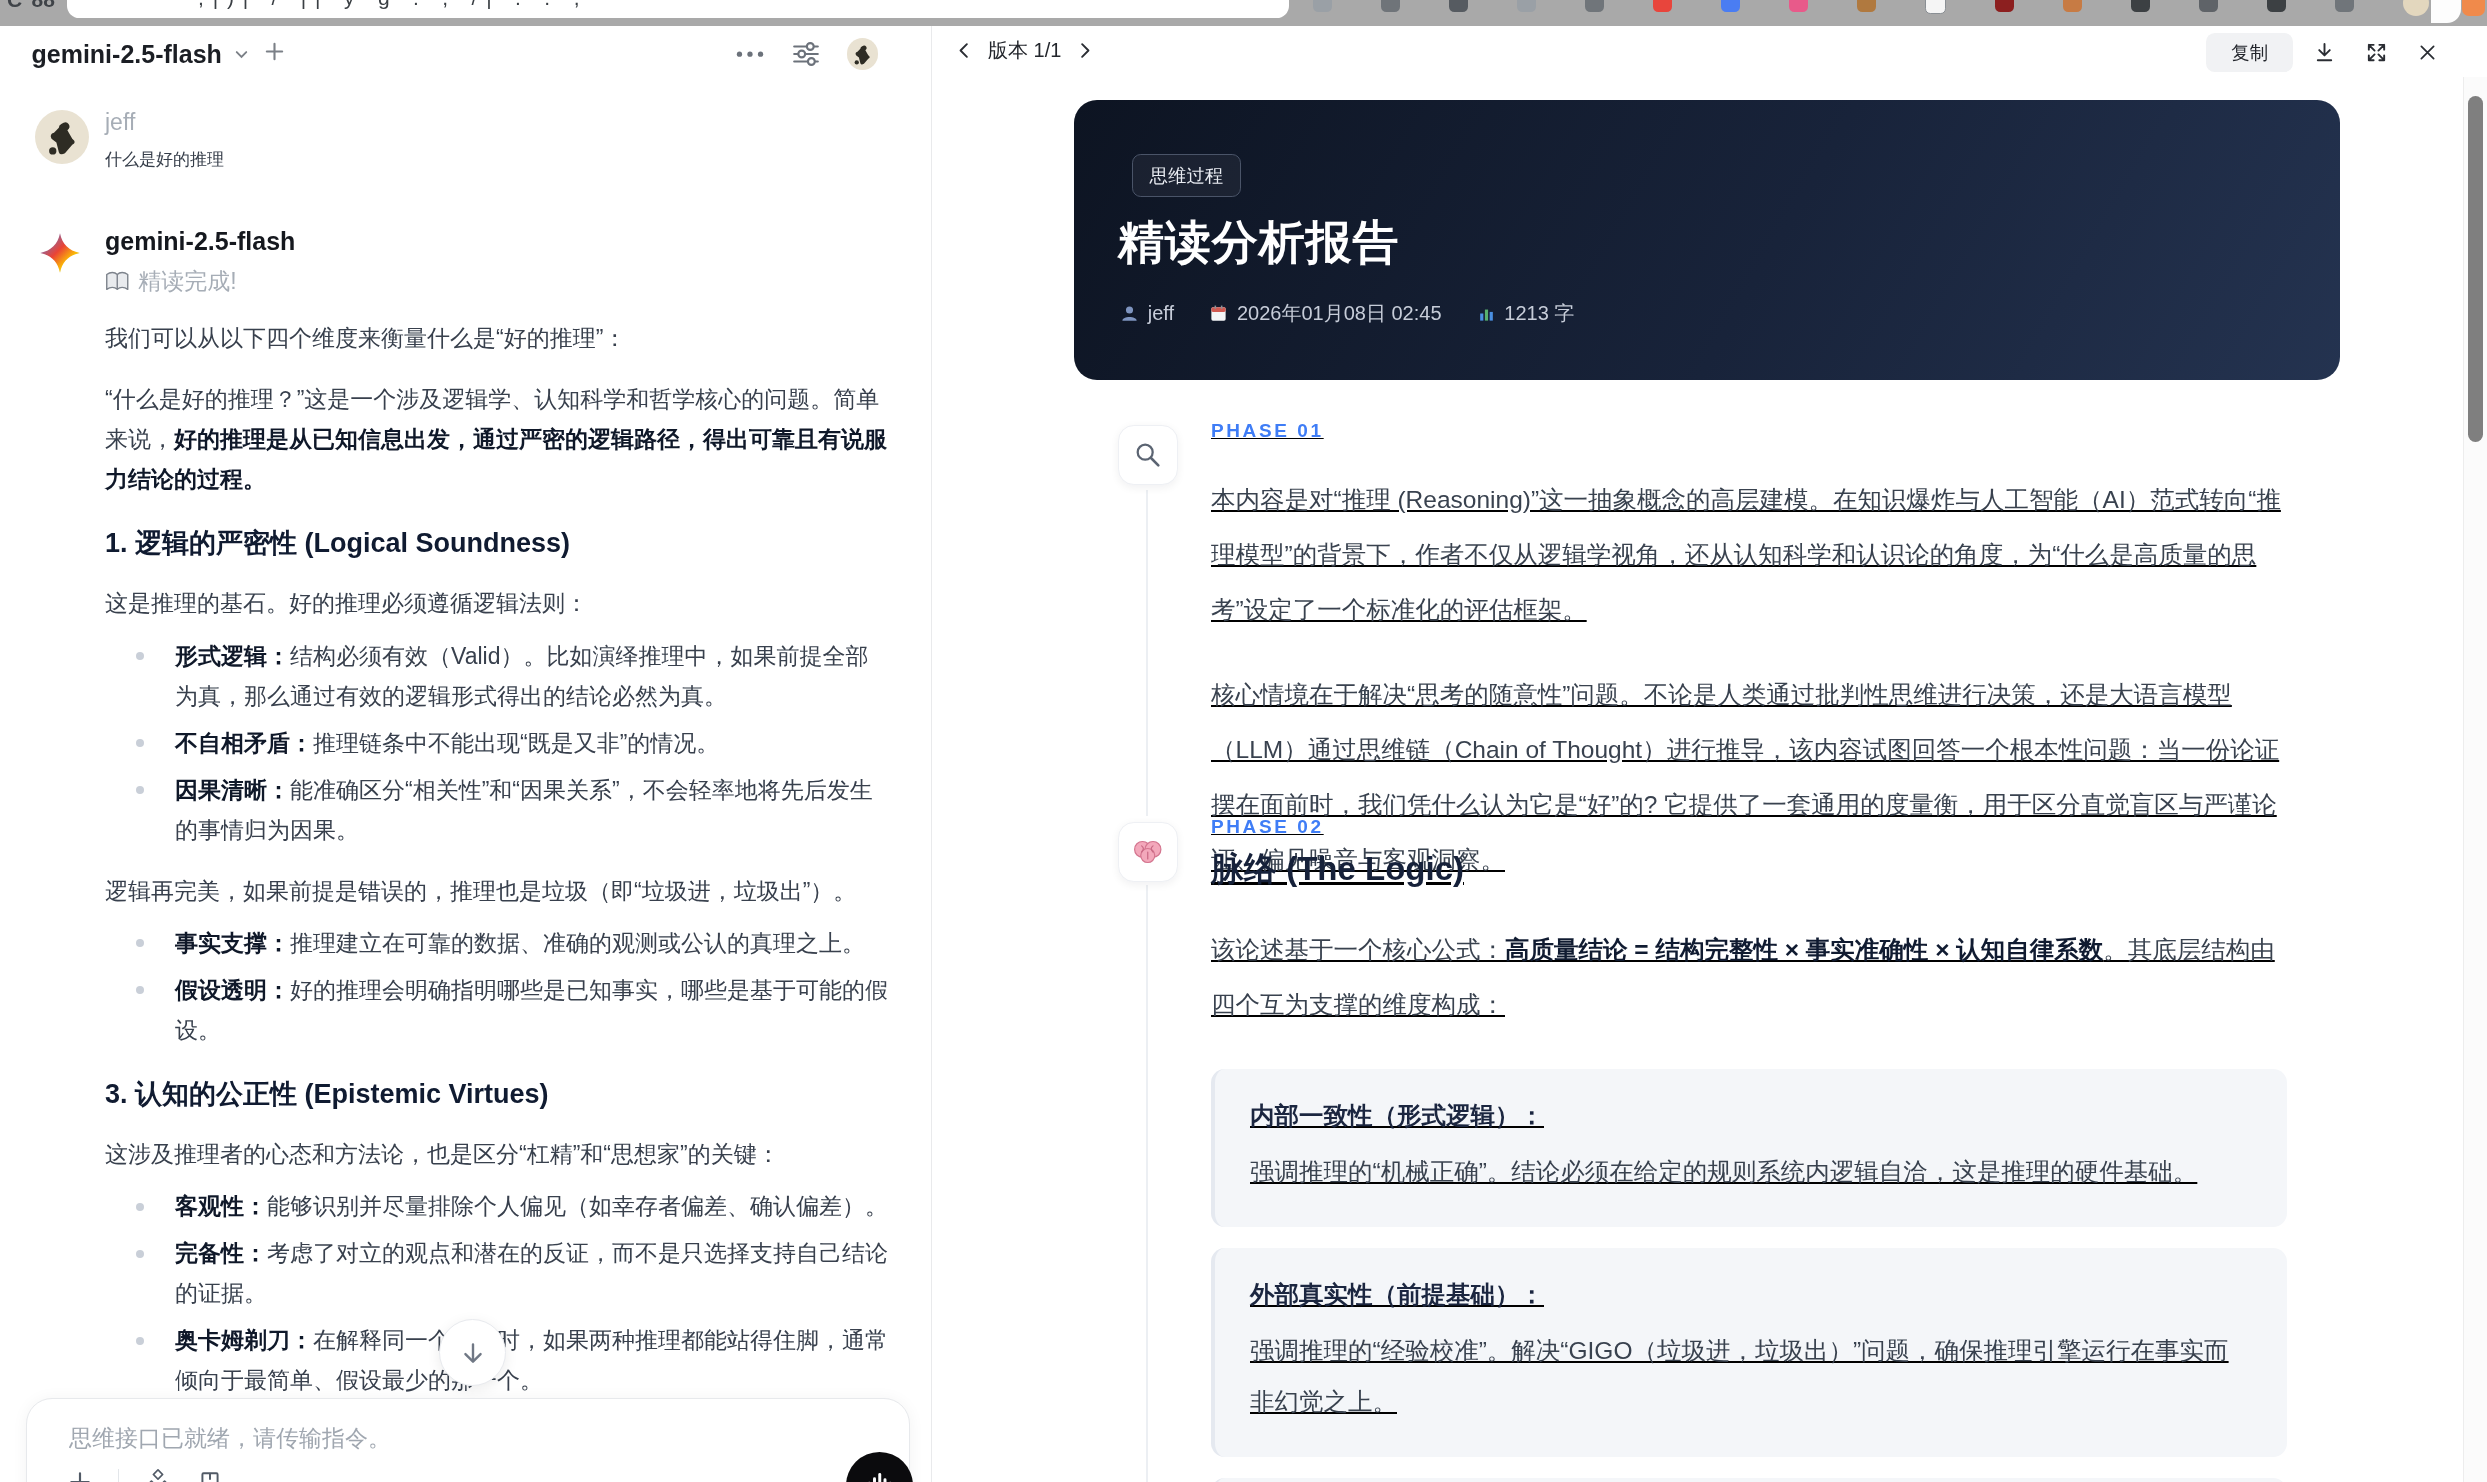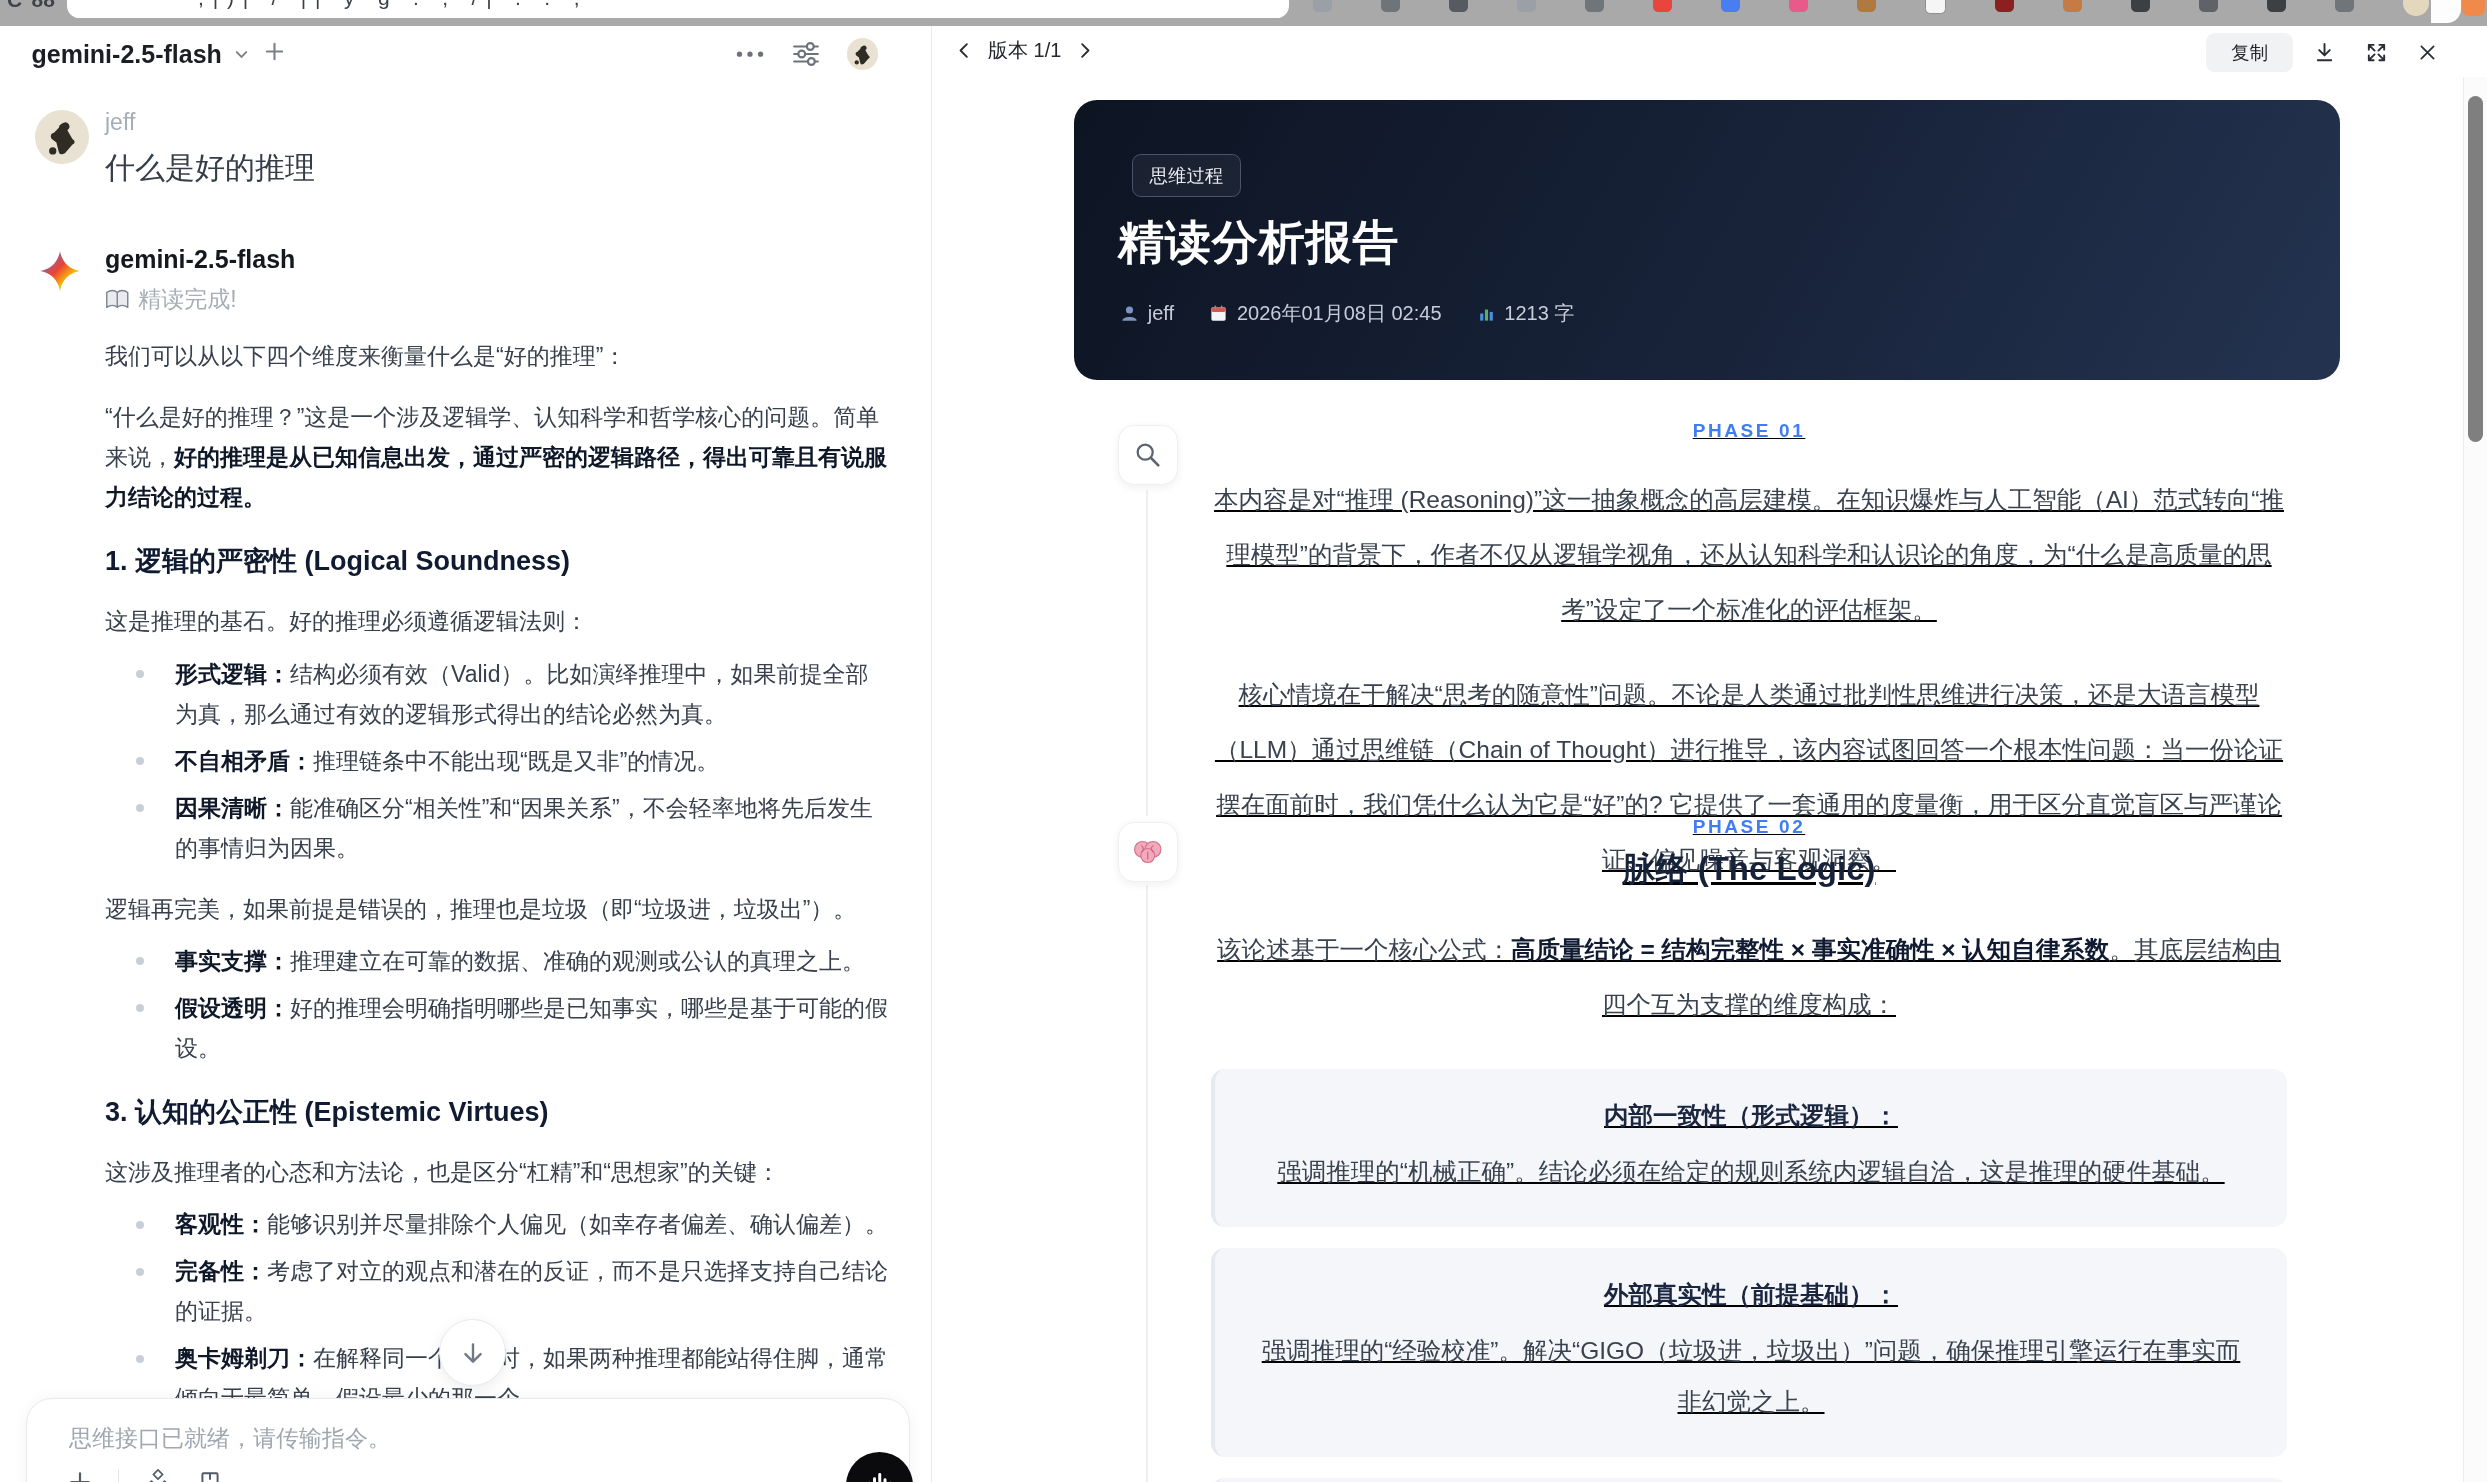--- a/index.html
+++ b/index.html
@@ -14,37 +14,37 @@
   .chrome .lglyph{position:absolute;top:-12.3px;color:#3f4348;font-size:21px;font-weight:700;}
   .ext-row{position:absolute;left:1313px;top:0;height:15.8px;display:flex;gap:49px;align-items:flex-start;}
   .ext-row i{display:block;width:19px;height:19px;border-radius:5.3px;margin-top:-7px;}
   .ext-row i:last-child{width:26px;height:26px;border-radius:50%;margin-top:-10.5px;}
   .corner-orange{position:absolute;right:1.8px;top:-7px;width:23px;height:23px;border-radius:7px;background:#f08a4b;}
   .corner-white{position:absolute;right:26px;top:-3.5px;width:30px;height:26px;border-radius:0 0 14px 0;background:#fdfdfd;}
 
   
   .app{position:absolute;left:0;top:26px;width:2487px;height:1456px;background:#fff;}
   .left-panel{position:absolute;left:0;top:0;width:931px;height:100%;border-right:0.9px solid #e9eaec;background:#fff;}
-  .right-panel{position:absolute;left:932px;top:0;right:0;height:100%;background:#fff;overflow:hidden;text-align:center;}
+  .right-panel{position:absolute;left:932px;top:0;right:0;height:100%;background:#fff;overflow:hidden;}
 
   
   .chat-header{position:absolute;left:0;top:0;right:0;height:51px;}
   .model-sel{position:absolute;left:31.5px;top:14px;display:flex;align-items:center;gap:10.5px;cursor:pointer;}
   .model-sel .t{font-size:25px;font-weight:600;color:#1b1e24;}
   .hdr-plus{position:absolute;left:263px;top:14px;color:#7b8087;}
   .hdr-right{position:absolute;right:53px;top:12.3px;display:flex;align-items:center;gap:26px;}
   .avatar-s{width:31.5px;height:31.5px;border-radius:50%;background:#e9e2d2;display:flex;align-items:center;justify-content:center;overflow:hidden;}
 
   
   .chat-body{position:absolute;left:0;top:51px;right:0;bottom:0;padding:31.5px 53px 0 35px;overflow:hidden;}
   .msg{position:relative;padding-left:70px;width:783px;}
   .msg .avatar{position:absolute;left:0;top:1.8px;}
   .avatar-l{width:54px;height:54px;border-radius:50%;background:#e9e2d2;display:flex;align-items:center;justify-content:center;overflow:hidden;}
   .uname{font-size:23px;color:#a6adb6;font-weight:500;}
-  .utext{margin-top:12.3px;font-size:30px;color:#353d49;}
+  .utext{margin-top:12.3px;font-size:17px;color:#353d49;}
   .msg-ai{margin-top:56px;}
   .aname{font-size:25px;font-weight:700;color:#15181e;}
   .status{margin-top:10.5px;display:flex;align-items:center;gap:8.8px;font-size:23px;color:#a6adb6;}
   .ai-content{font-size:23px;line-height:40px;color:#38404d;}
   .ai-content p{margin:21px 0 0;}
   .ai-content b{color:#0f1829;}
   .ai-content h3{margin:26px 0 0;font-size:27px;line-height:37px;color:#101b31;}
   .ai-content ul{margin:12.3px 0 0;padding:0 0 0 70px;list-style:none;}
   .ai-content li{position:relative;margin-bottom:7px;}
   .ai-content li::before{content:"";position:absolute;left:-39px;top:16.6px;width:7.9px;height:7.9px;border-radius:50%;background:#c9cfd8;}

